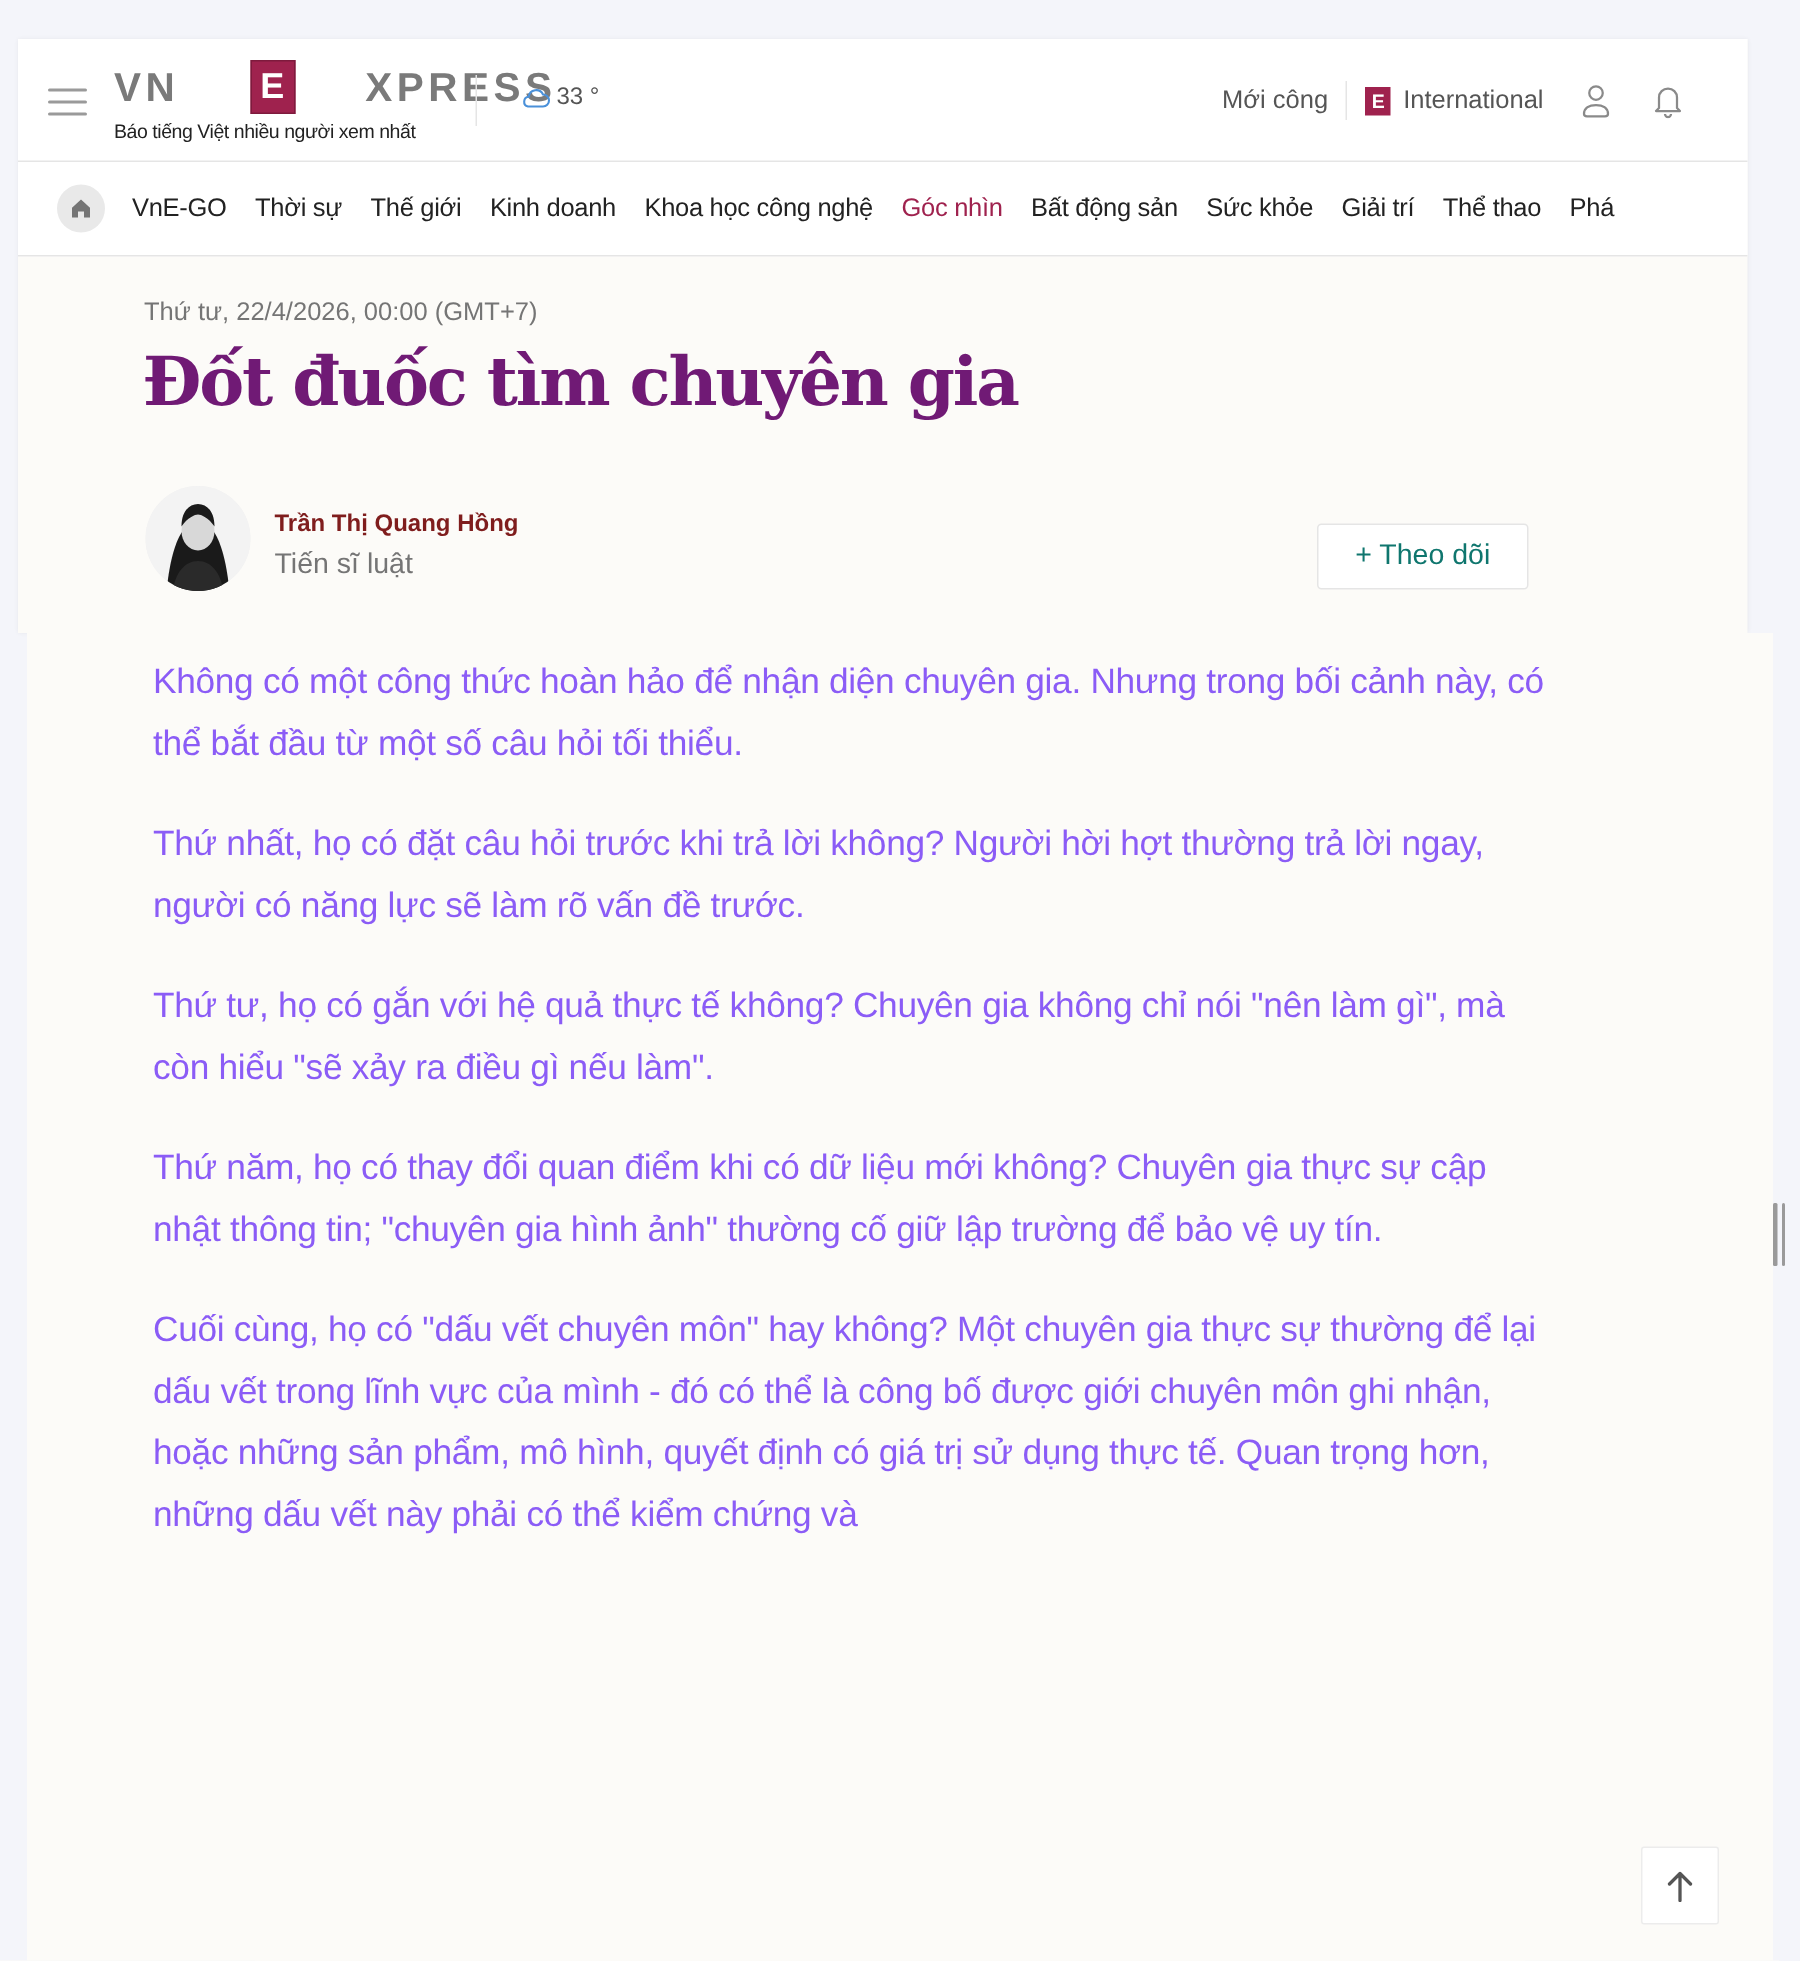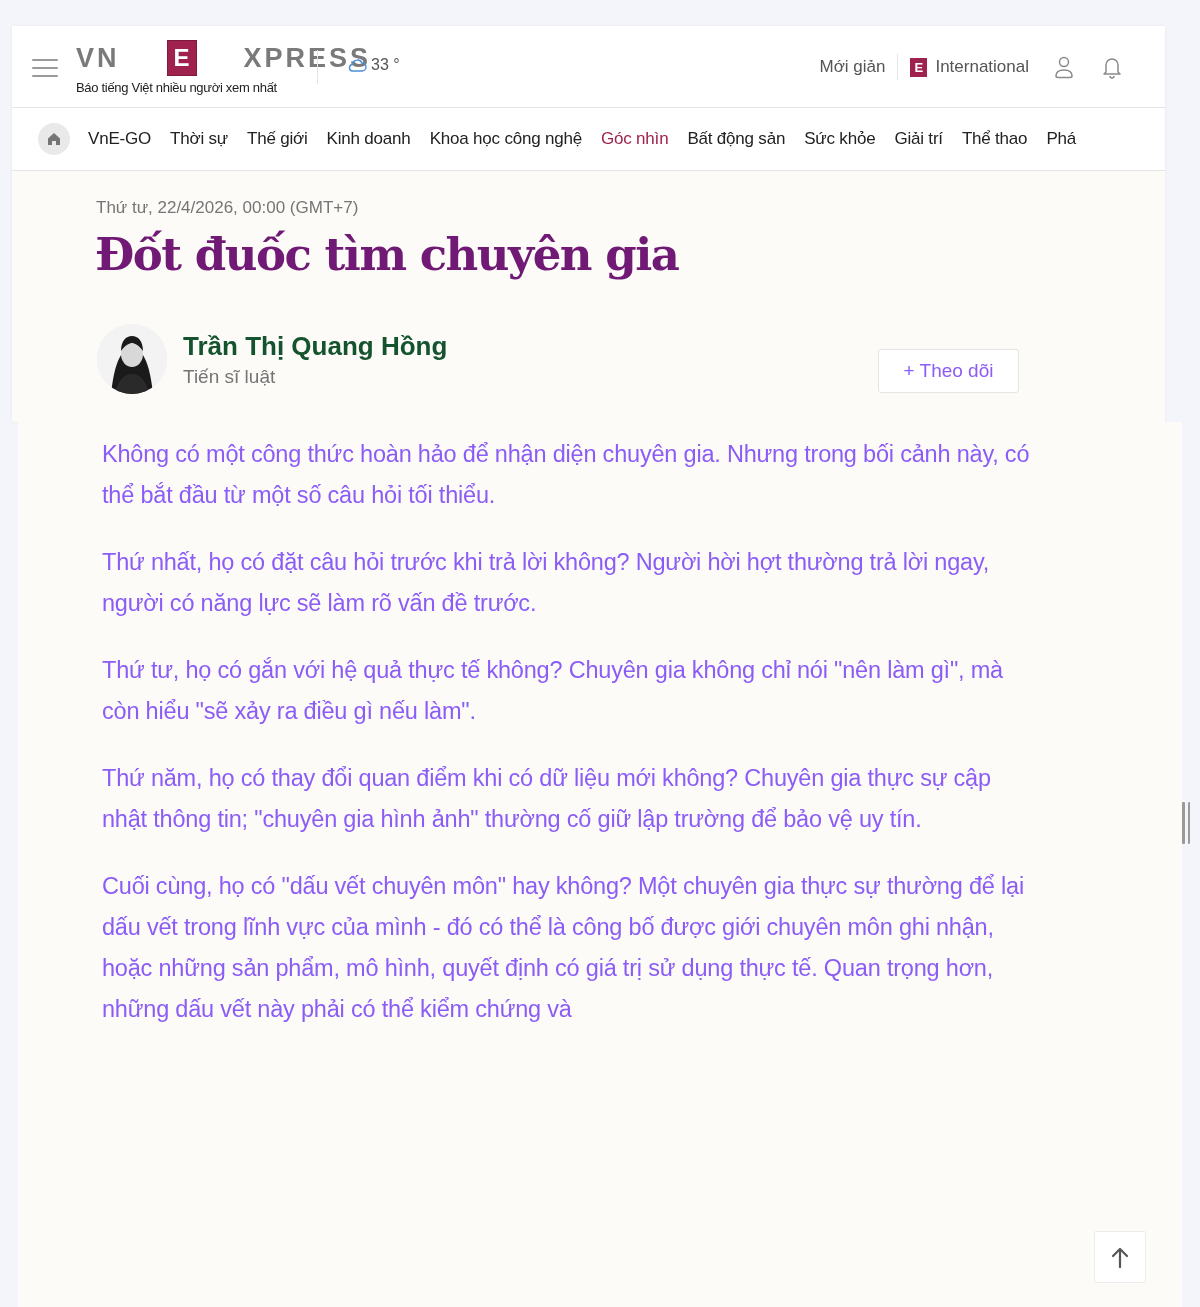--- a/index.html
+++ b/index.html
@@ -44,26 +44,26 @@
     position:absolute; left:12px; top:108px; width:1153px; height:62px;
     background:#ffffff; border-bottom:1px solid #e5e5e5; overflow:hidden;
   }
   .nav-inner { position:absolute; left:26px; top:15px; display:flex; align-items:center; white-space:nowrap; }
   .home-btn { width:32px; height:32px; border-radius:50%; background:#e9e9e9; display:flex; align-items:center; justify-content:center; margin-right:18px; cursor:pointer; }
   .nav-item { font-size:17px; color:#222; margin-right:19px; cursor:pointer; letter-spacing:-0.2px; }
   .nav-item.active { color:#9f224e; }
   .dateline { position:absolute; left:96px; top:198px; font-size:17px; color:#757575; }
   .title { position:absolute; left:95px; top:228px; font-family:"DejaVu Serif", serif; font-weight:bold; font-size:45px; color:#701a75; letter-spacing:-1.5px; margin:0; }
   .author-avatar { position:absolute; left:97px; top:324px; width:70px; height:70px; border-radius:50%; background:#f0f0f0; overflow:hidden; }
-  .author-name { position:absolute; left:183px; top:331px; font-size:26px; font-weight:bold; color:#14532d; }
+  .author-name { position:absolute; left:183px; top:341px; font-size:16px; font-weight:bold; color:#7f1d1d; }
   .author-role { position:absolute; left:183px; top:366px; font-size:19px; color:#757575;text-align:center; }
   .follow-btn {
     position:absolute; left:878px; top:349px; width:141px; height:44px;
     border:1px solid #e5e5e5; border-radius:3px; background:#fff;
-    font-size:19px; color:#8b5cf6; display:flex; align-items:center; justify-content:center; cursor:pointer;
+    font-size:19px; color:#0f766e; display:flex; align-items:center; justify-content:center; cursor:pointer;
     font-family:"Liberation Sans", sans-serif;
   }
   .article { position:absolute; left:102px; top:434px; width:940px; }
   .article p { margin:0 0 26px 0; font-size:23.5px; line-height:41px; color:#8b5cf6; letter-spacing:-0.2px; }
   .scroll-handle { position:absolute; left:1182px; top:802px; width:8px; height:42px; display:flex; gap:3px; cursor:grab; }
   .scroll-handle span { display:block; width:2.5px; height:42px; background:#9a9a9a; border-radius:1px; }
   .to-top {
     position:absolute; left:1094px; top:1231px; width:50px; height:50px; background:#fff;
     border:1px solid #ececec; border-radius:2px; display:flex; align-items:center; justify-content:center; cursor:pointer;
   }
@@ -89,21 +89,21 @@
     <div class="tagline">Báo tiếng Việt nhiều người xem nhất</div>
   </div>
   <div class="vsep"></div>
   <div class="weather">
     <svg width="20" height="14" viewBox="0 0 20 14">
         <path d="M5 13h10a4 4 0 0 0 0-8 5 5 0 0 0-9.5 1.5A3.3 3.3 0 0 0 5 13z" fill="none" stroke="#4a90d9" stroke-width="1.4"></path>
       </svg>
     <span>33 °</span>
   </div>
   <div class="header-right">
-    <a class="hdr-link">Mới giản</a>
+    <a class="hdr-link">Mới công</a>
     <div class="hdr-sep"></div>
     <a class="hdr-link intl">
       <span class="intl-logo">E</span>
       <span>International</span>
     </a>
     <div class="icon-btn">
       <svg width="22" height="24" viewBox="0 0 22 24">
           <circle cx="11" cy="7" r="4.5" fill="none" stroke="#8a8a8a" stroke-width="1.5"></circle>
           <path d="M3 21c0-4 3.5-6 8-6s8 2 8 6c0 1-1 1.5-2 1.5H5c-1 0-2-.5-2-1.5z" fill="none" stroke="#8a8a8a" stroke-width="1.5"></path>
         </svg>

